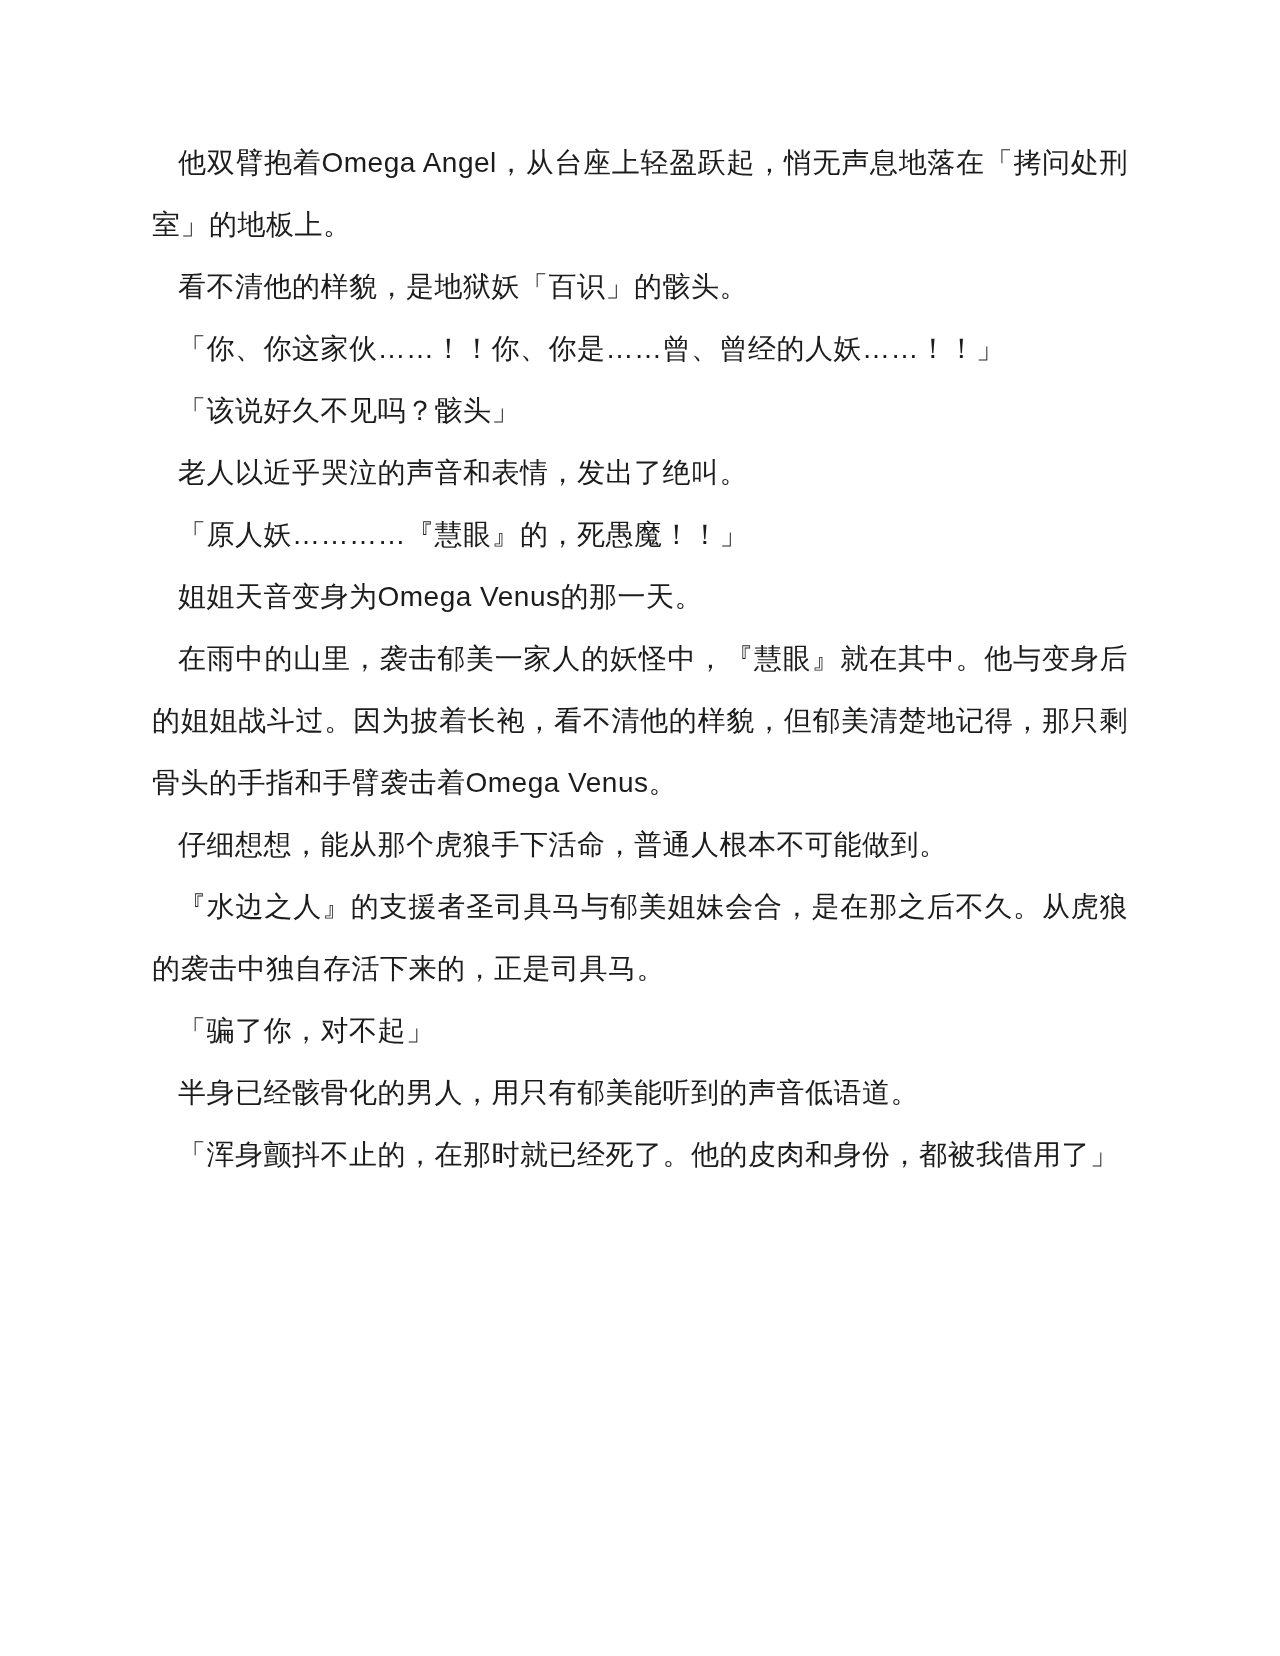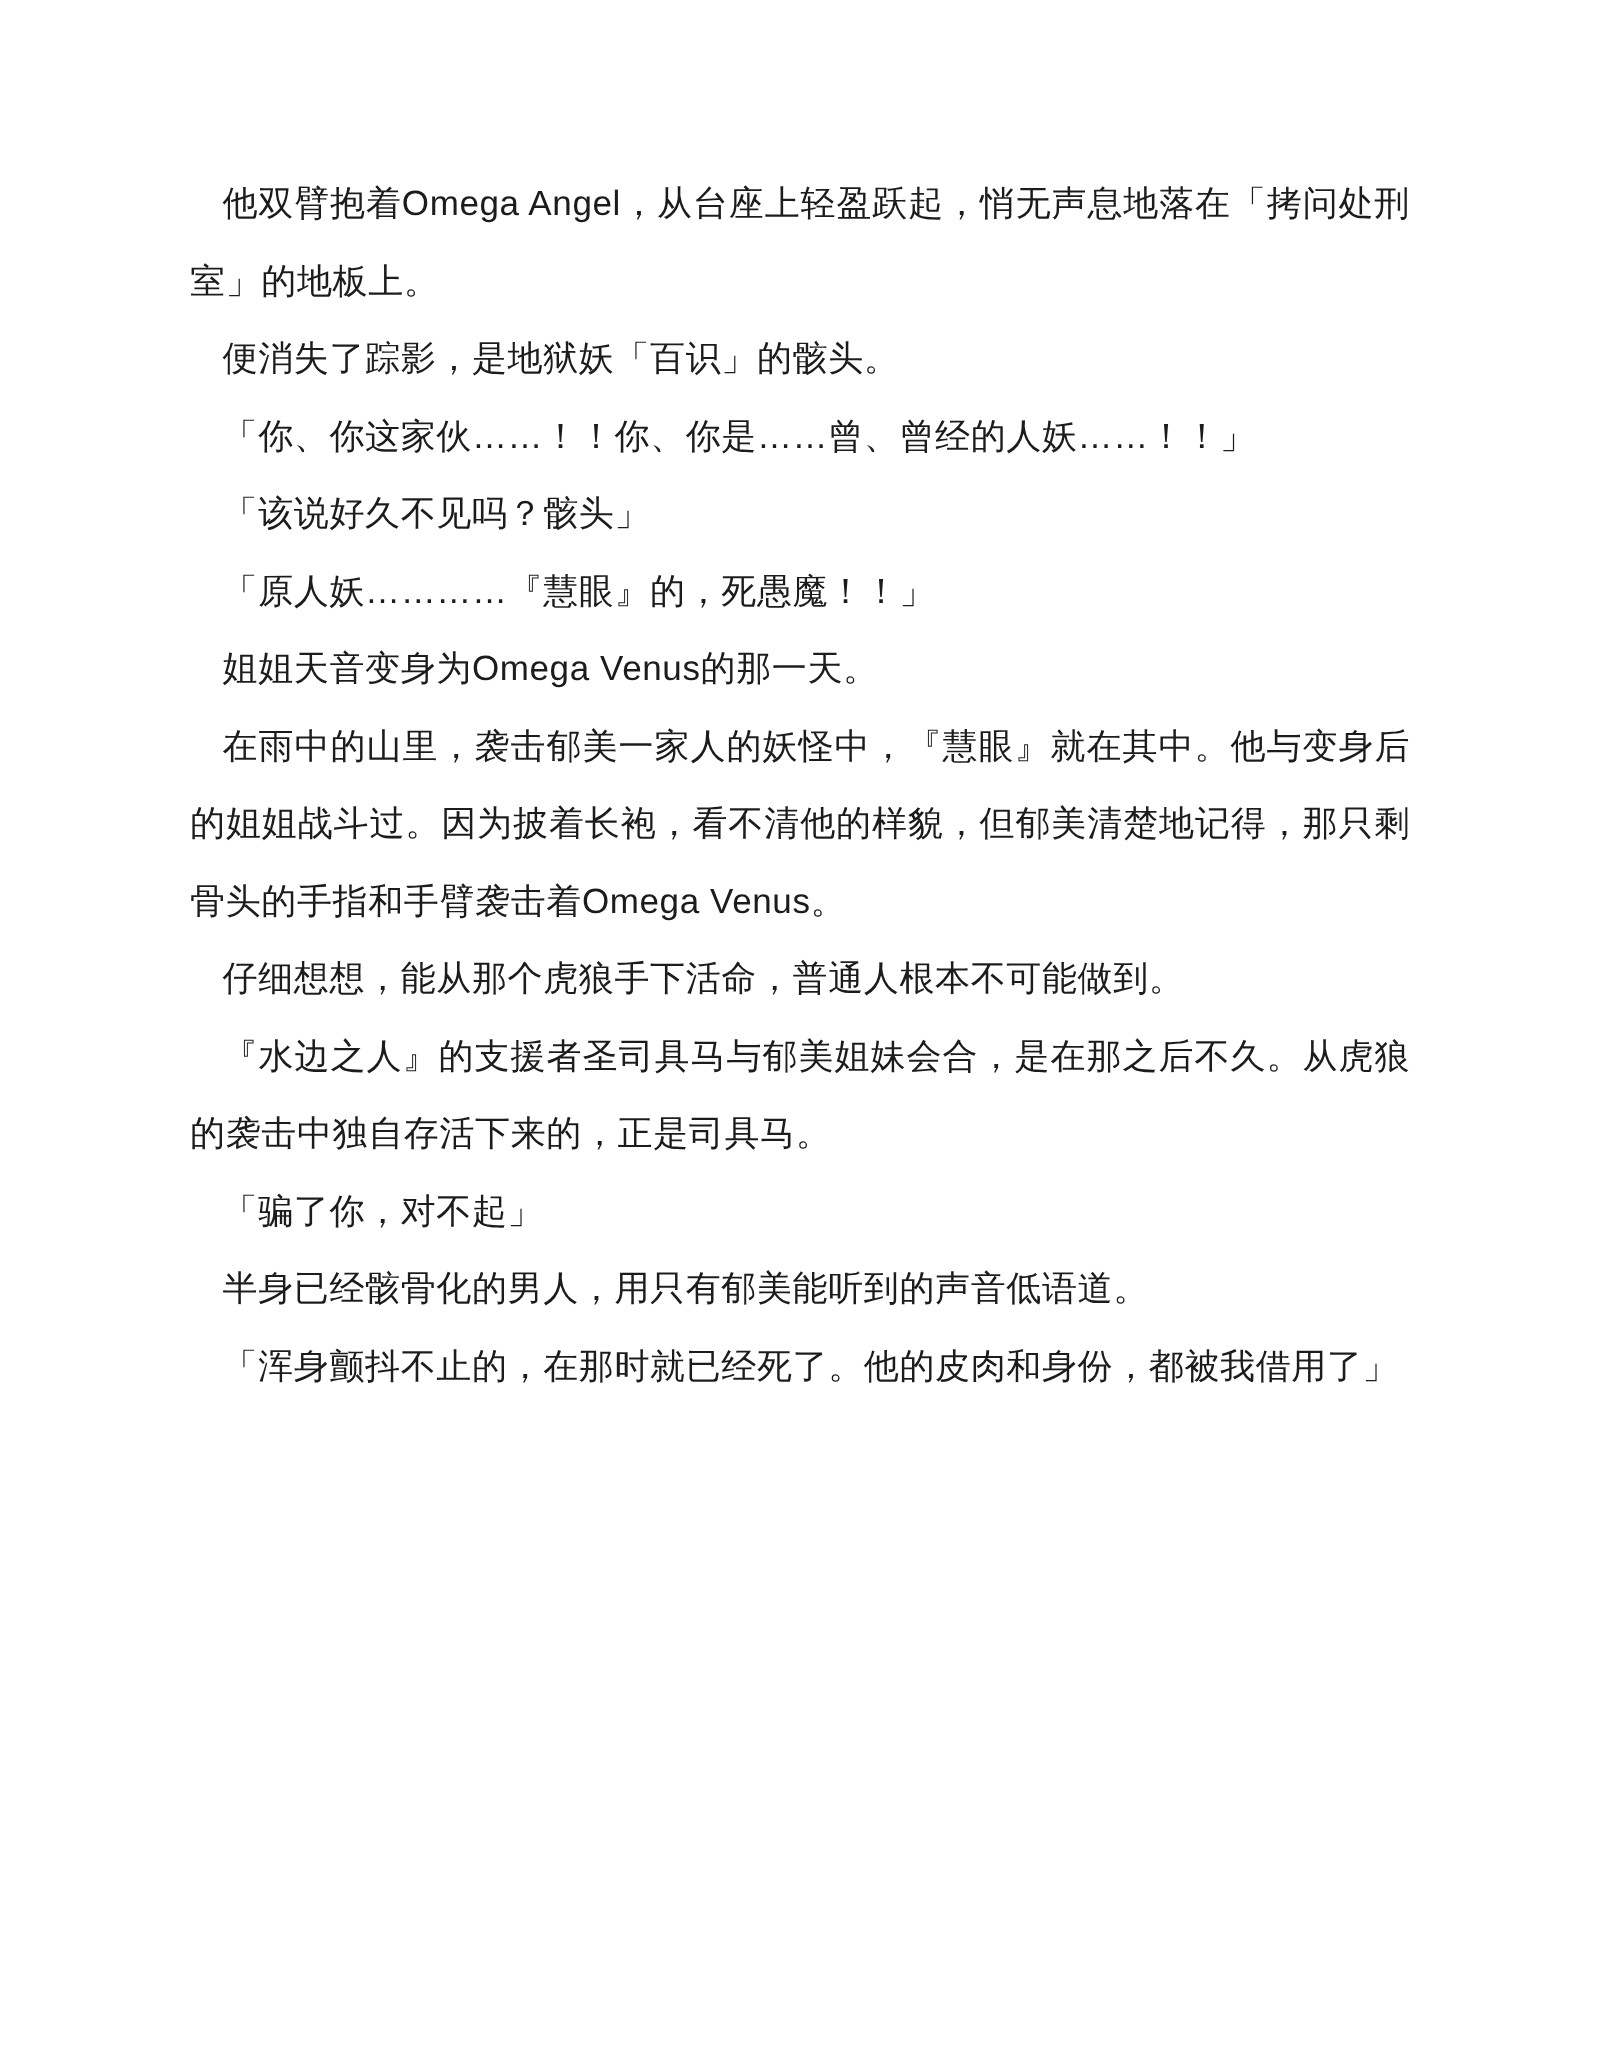--- a/index.html
+++ b/index.html
@@ -28,23 +28,24 @@
     letter-spacing: 0.5px;
     word-break: break-all;
   }
 </style>
 </head>
 <body>
 
 <div class="page">
   <div class="body-text">
     <p>他双臂抱着Omega Angel，从台座上轻盈跃起，悄无声息地落在「拷问处刑室」的地板上。</p>
-    <p>便消失了踪影，是地狱妖「百识」的骸头。</p>
+    <p>看不清他的样貌，是地狱妖「百识」的骸头。</p>
     <p>「你、你这家伙……！！你、你是……曾、曾经的人妖……！！」</p>
     <p>「该说好久不见吗？骸头」</p>
+    <p>老人以近乎哭泣的声音和表情，发出了绝叫。</p>
     <p>「原人妖…………『慧眼』的，死愚魔！！」</p>
     <p>姐姐天音变身为Omega Venus的那一天。</p>
     <p>在雨中的山里，袭击郁美一家人的妖怪中，『慧眼』就在其中。他与变身后的姐姐战斗过。因为披着长袍，看不清他的样貌，但郁美清楚地记得，那只剩骨头的手指和手臂袭击着Omega Venus。</p>
     <p>仔细想想，能从那个虎狼手下活命，普通人根本不可能做到。</p>
     <p>『水边之人』的支援者圣司具马与郁美姐妹会合，是在那之后不久。从虎狼的袭击中独自存活下来的，正是司具马。</p>
     <p>「骗了你，对不起」</p>
     <p>半身已经骸骨化的男人，用只有郁美能听到的声音低语道。</p>
     <p>「浑身颤抖不止的，在那时就已经死了。他的皮肉和身份，都被我借用了」</p>
   </div>
 </div>

